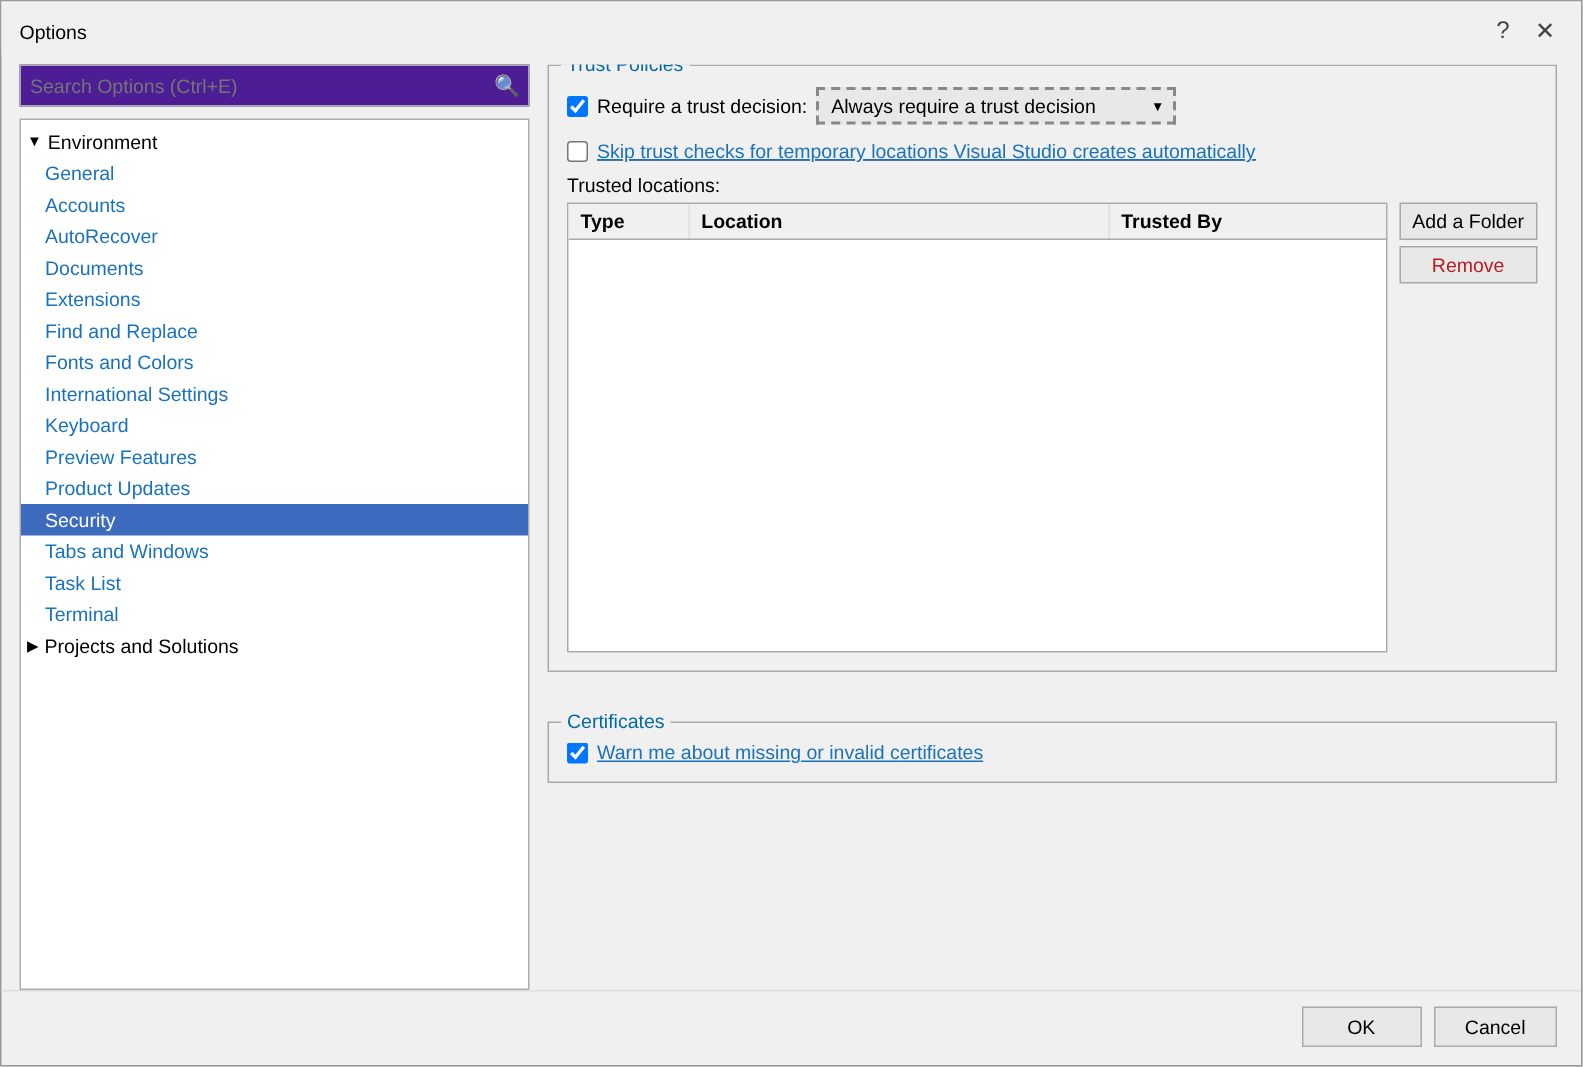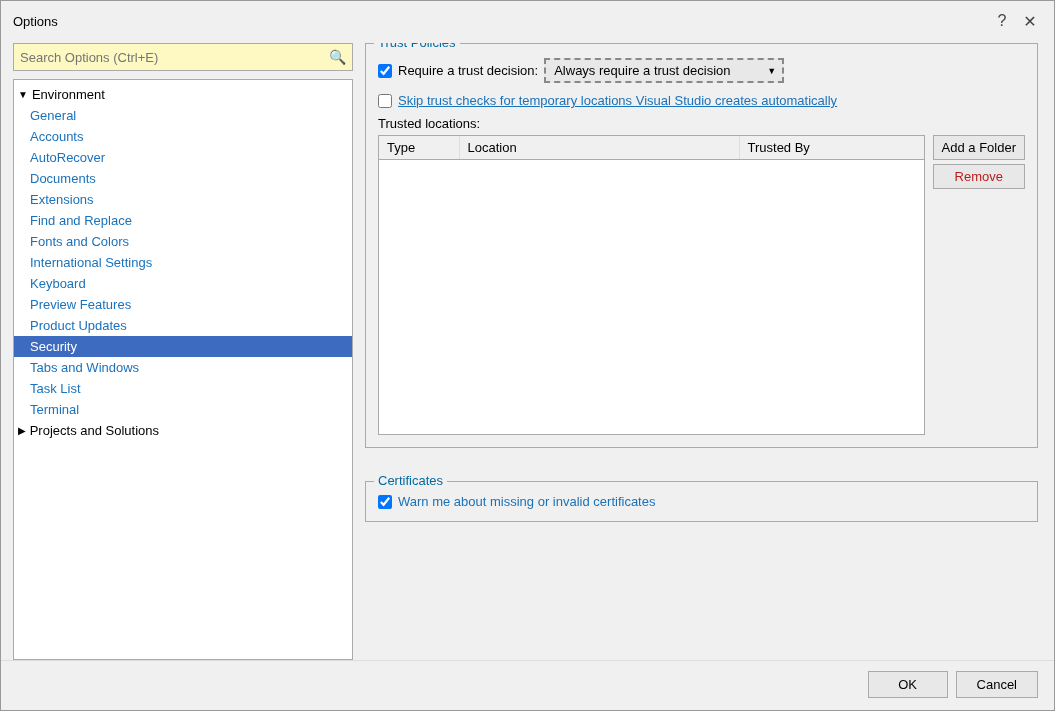--- a/index.html
+++ b/index.html
@@ -72,21 +72,21 @@
       position: relative;
       margin-bottom: 4px;
     }
     .search-input {
       width: 100%;
       height: 28px;
       border: 1px solid #aaa;
       padding: 3px 28px 3px 6px;
       font-size: 13px;
       color: #888;
-      background: #fef9c3;
+      background: #4c1d95;
       outline: none;
     }
     .search-icon {
       position: absolute;
       right: 6px;
       top: 50%;
       transform: translateY(-50%);
       font-size: 14px;
       color: #555;
       pointer-events: none;
@@ -219,21 +219,21 @@
     .trusted-table {
       width: 100%;
       border-collapse: collapse;
       font-size: 13px;
     }
     .trusted-table th {
       background: #f0f0f0;
       border-bottom: 1px solid #aaa;
       padding: 4px 8px;
       text-align: left;
-      font-weight: normal;
+      font-weight: bold;
       color: #000;
       border-right: 1px solid #ddd;
     }
     .trusted-table th:last-child { border-right: none; }
 
     .table-buttons {
       display: flex;
       flex-direction: column;
       gap: 4px;
       min-width: 90px;
@@ -364,21 +364,21 @@
             </div>
           </div>
         </div>
       </div>
 
       <div class="section-box cert-section">
         <span class="section-box-title">Certificates</span>
         <div class="option-row" style="margin-top:4px;">
           <input type="checkbox" class="checkbox-input" checked="" style="">
           <label>
-            <span style="color:#1a72bb; ">Warn me about missing or invalid certificates</span>
+            <span style="color:#1a72bb; text-decoration:underline;">Warn me about missing or invalid certificates</span>
           </label>
         </div>
       </div>
     </div>
   </div>
 
   <div class="dialog-footer">
     <button class="footer-btn">OK</button>
     <button class="footer-btn">Cancel</button>
   </div>

